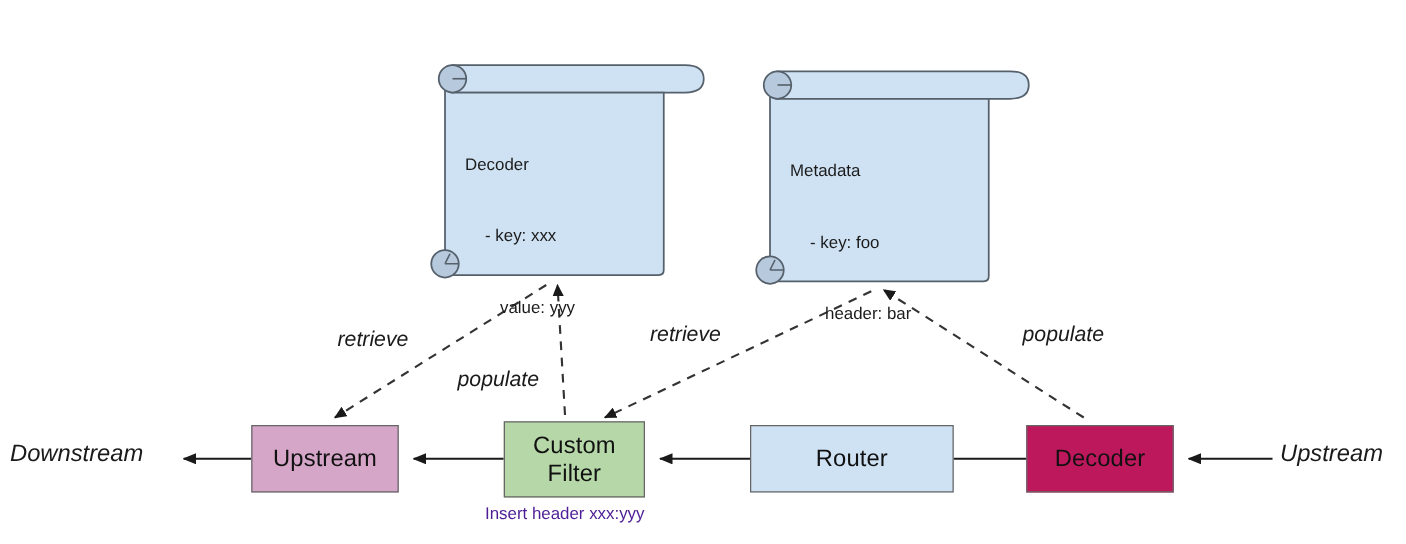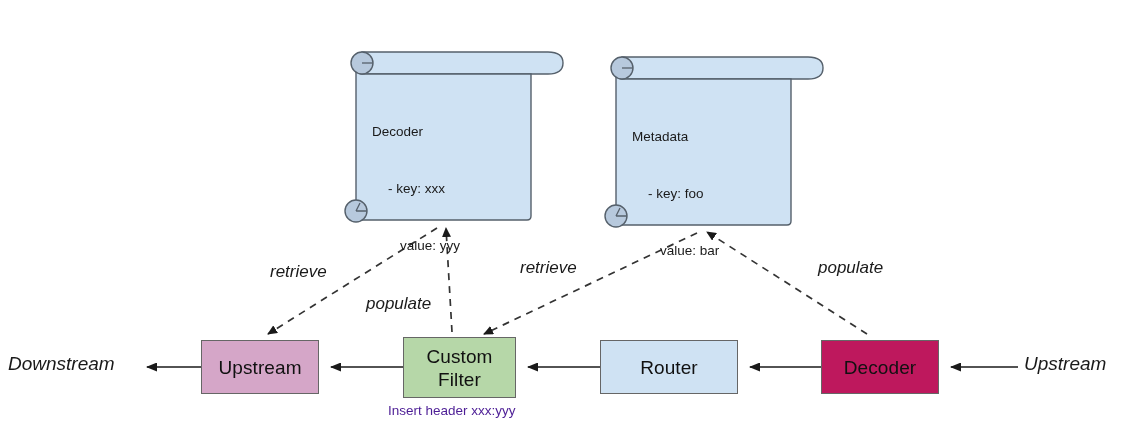--- a/index.html
+++ b/index.html
@@ -35,21 +35,21 @@
     align-items: center;
     justify-content: center;
     text-align: center;
     font-size: 19px;
     line-height: 23px;
     color: #111111;
     letter-spacing: .1px;
   }
   .node-encoder  { left: 201px; top: 340px; width: 118px; height: 54px; background: #d5a6c8; }
   .node-filter   { left: 403px; top: 337px; width: 113px; height: 61px; background: #b6d7a8; }
-  .node-router   { left: 600px; top: 340px; width: 138px; height: 54px; background: #cfe2f3; }
+  .node-router   { left: 600px; top: 340px; width: 163px; height: 54px; background: #cfe2f3; }
   .node-decoder  { left: 821px; top: 340px; width: 118px; height: 54px; background: #be185d; }
   .scroll-text {
     position: absolute;
     font-size: 13.5px;
     line-height: 19px;
     color: #1a1a1a;
     white-space: pre;
   }
   .text-mutation { left: 372px; top: 84px; }
   .text-metadata { left: 632px; top: 89px; }
@@ -145,21 +145,21 @@
 
   <div class="scroll-text text-mutation">
     <div>Decoder</div>
     <div style="padding-left:16px">- key: xxx</div>
     <div style="padding-left:28px">value: yyy</div>
   </div>
 
   <div class="scroll-text text-metadata">
     <div>Metadata</div>
     <div style="padding-left:16px">- key: foo</div>
-    <div style="padding-left:28px">value: bar</div>
+    <div style="padding-left:28px">header: bar</div>
   </div>
 
   <div class="node node-encoder">
     <span>Upstream</span>
   </div>
 
   <div class="node node-filter">
     <span>
       <span style="display:block">Custom</span>
       <span style="display:block">Filter</span>

